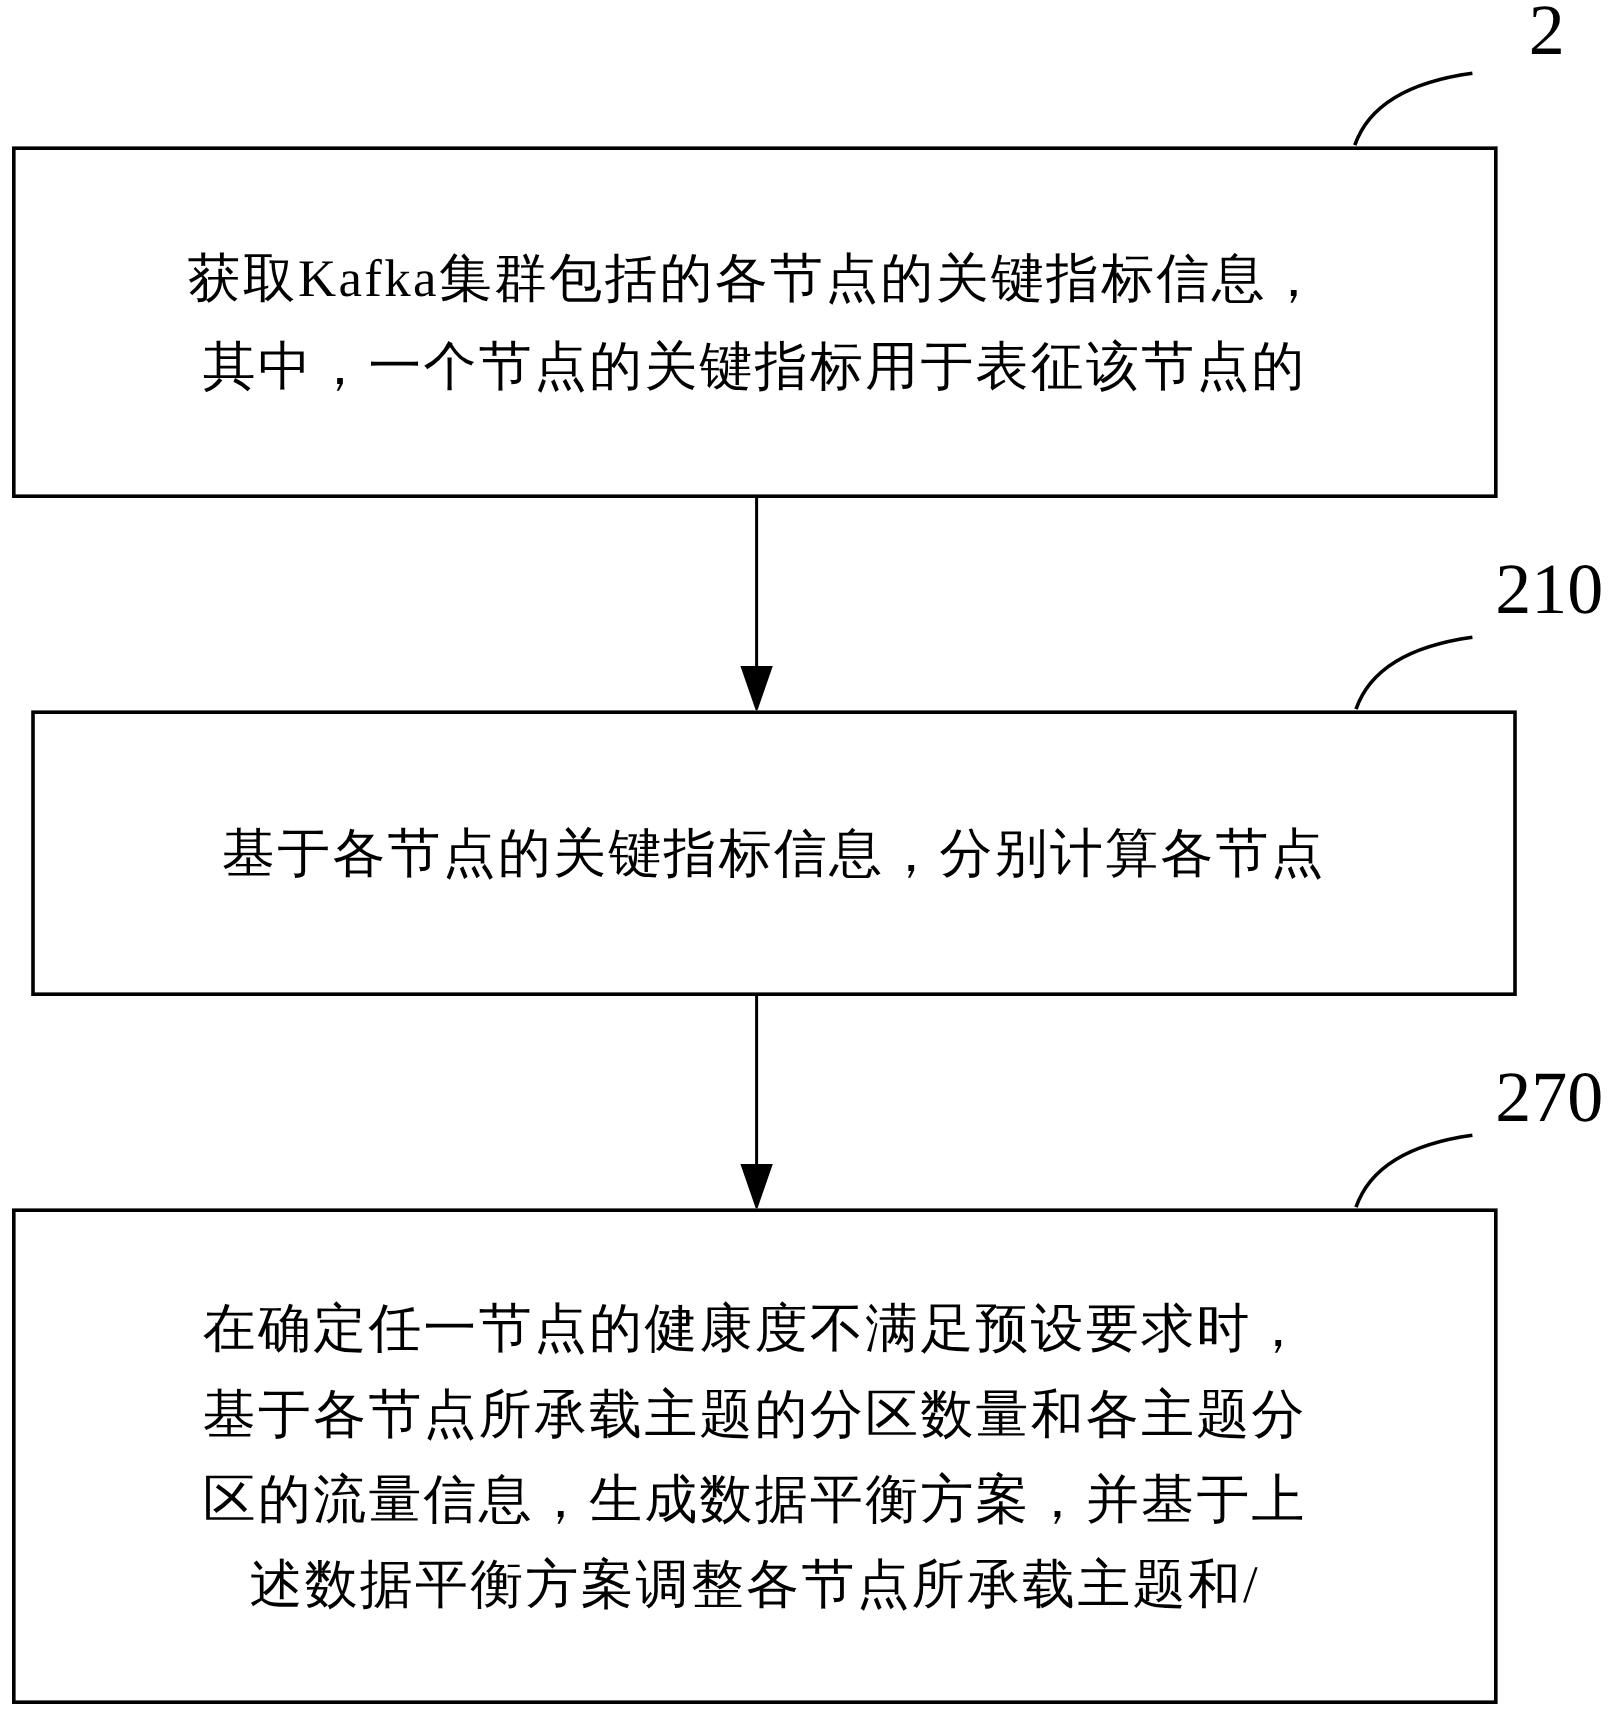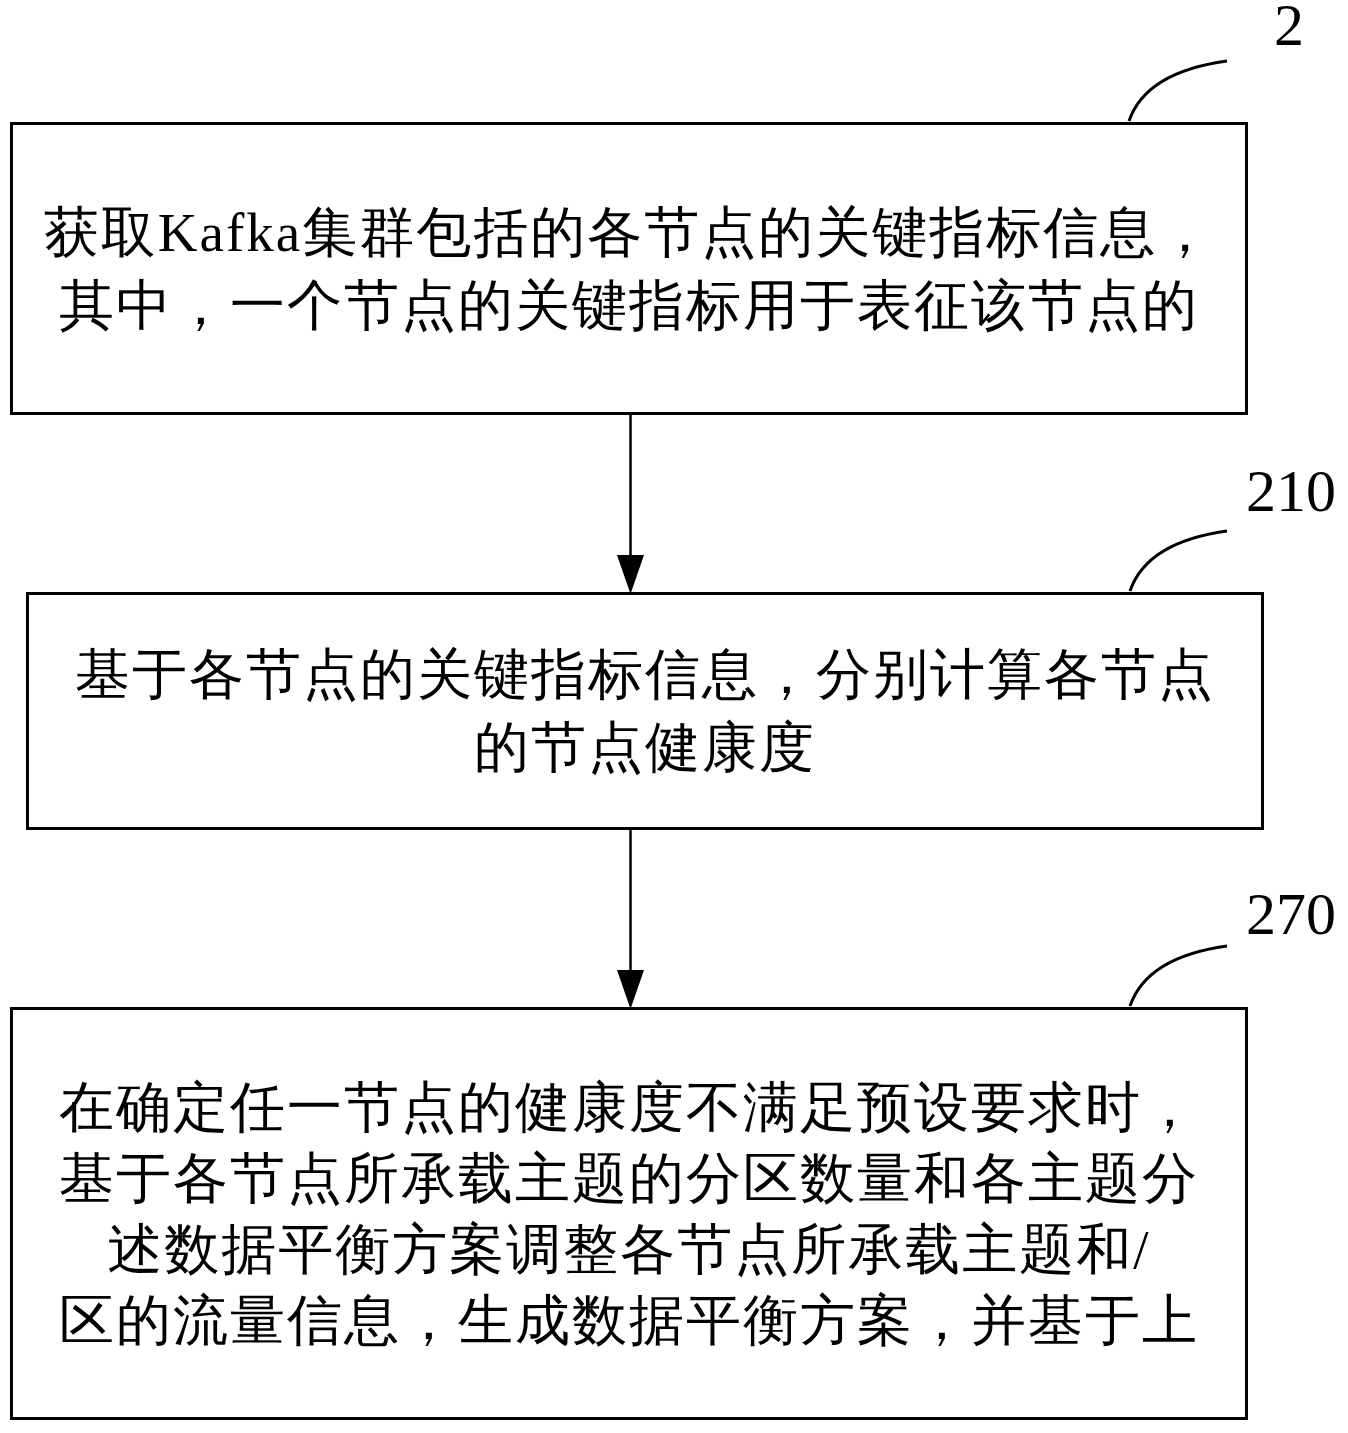--- a/index.html
+++ b/index.html
@@ -28,21 +28,21 @@
     display: flex;
     flex-direction: column;
     justify-content: center;
     align-items: center;
     text-align: center;
   }
   .box-1 { top: 122px; height: 293px; }
   .box-2 { top: 592px; height: 238px; margin-left: 16px; }
   .box-3 { top: 1007px; height: 413px; }
   .step-line {
-    font-size: 55px;
+    font-size: 44px;
     line-height: 73px;
     white-space: nowrap;
     letter-spacing: 2px;
   }
   .box-3 .step-line { line-height: 71px; }
   .ref-label {
     position: absolute;
     font-size: 60px;
     line-height: 60px;
     font-family: "Liberation Serif", serif;
@@ -76,27 +76,26 @@
     <path d="M 1130 1006 Q 1147 957 1227 946" fill="none" stroke="#000000" stroke-width="3"></path>
   </svg>
 
   <div class="step-box box-1">
     <div class="step-line">获取Kafka集群包括的各节点的关键指标信息，</div>
     <div class="step-line">其中，一个节点的关键指标用于表征该节点的</div>
   </div>
 
   <div class="step-box box-2">
     <div class="step-line">基于各节点的关键指标信息，分别计算各节点</div>
-    <div class="step-line">的节点健康度</div>
   </div>
 
   <div class="step-box box-3">
     <div class="step-line">在确定任一节点的健康度不满足预设要求时，</div>
     <div class="step-line">基于各节点所承载主题的分区数量和各主题分</div>
+    <div class="step-line">区的流量信息，生成数据平衡方案，并基于上</div>
     <div class="step-line">述数据平衡方案调整各节点所承载主题和/</div>
-    <div class="step-line">区的流量信息，生成数据平衡方案，并基于上</div>
   </div>
 
   <div class="ref-label ref-label-1">2</div>
   <div class="ref-label ref-label-2">210</div>
   <div class="ref-label ref-label-3">270</div>
 
 </div>
 
 </body></html>

